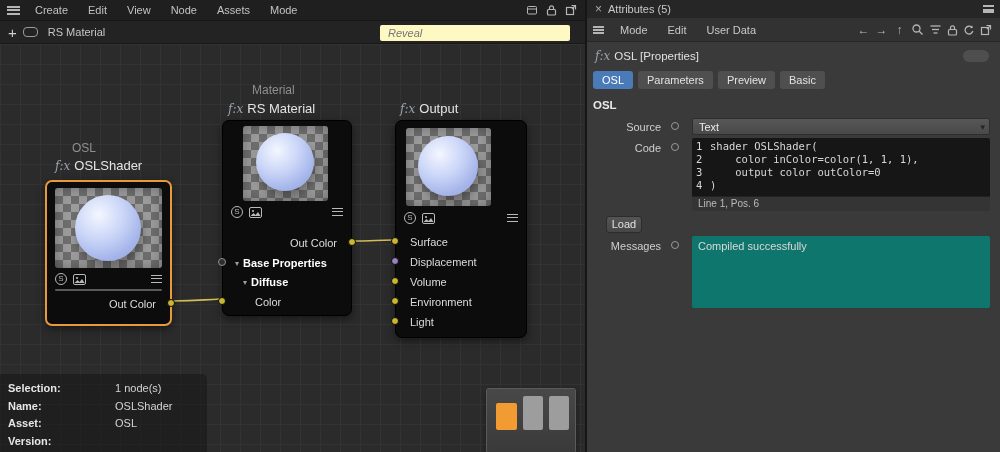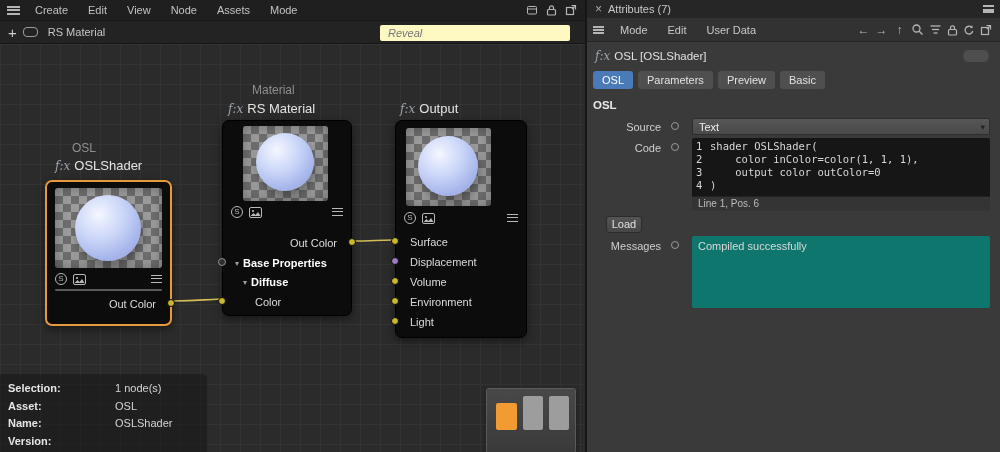--- a/index.html
+++ b/index.html
@@ -271,44 +271,44 @@
           <span class="dot" style="left: -5px; top: 5px; background: rgb(201, 183, 48);"></span>
           <span>Light</span>
         </div>
       </div>
 
       <div class="info-panel">
         <div class="info-row">
           <span class="info-label">Selection:</span><span class="info-value">1 node(s)</span>
         </div>
         <div class="info-row">
+          <span class="info-label">Name:</span><span class="info-value">OSLShader</span>
+        </div>
+        <div class="info-row">
           <span class="info-label">Asset:</span><span class="info-value">OSL</span>
-        </div>
-        <div class="info-row">
-          <span class="info-label">Name:</span><span class="info-value">OSLShader</span>
         </div>
         <div class="info-row">
           <span class="info-label">Version:</span><span class="info-value"></span>
         </div>
       </div>
 
       <div class="palette">
         <span class="swatch" style="left: 9px; top: 14px; width: 21px; height: 27px; background: rgb(242, 155, 51);"></span>
         <span class="swatch" style="left: 36px; top: 7px; width: 20px; height: 34px; background: rgb(157, 157, 157);"></span>
         <span class="swatch" style="left: 62px; top: 7px; width: 20px; height: 34px; background: rgb(157, 157, 157);"></span>
       </div>
 
     </div>
   </div>
 
   <div class="attributes">
 
     <div class="attr-header">
       <span class="close-x">×</span>
-      <span class="attr-title">Attributes (7)</span>
+      <span class="attr-title">Attributes (5)</span>
       <span class="hamburger sm" style="margin-left:auto"></span>
     </div>
 
     <div class="attr-menubar">
       <span class="hamburger sm"></span>
       <div class="menu-item">Mode</div>
       <div class="menu-item">Edit</div>
       <div class="menu-item">User Data</div>
       <div class="attr-icons">
         <span class="txt-icon">←</span>
@@ -344,21 +344,21 @@
               <rect x="1.5" y="3.5" width="7" height="7" fill="none" stroke="#b5b5b5" stroke-width="1.2"></rect>
               <path d="M6.5 1.5h4v4" fill="none" stroke="#b5b5b5" stroke-width="1.2"></path>
               <line x1="10.3" y1="1.7" x2="6.8" y2="5.2" stroke="#b5b5b5" stroke-width="1.2"></line>
             </svg>
           </span>
       </div>
     </div>
 
     <div class="obj-row">
       <span class="fx">f:x</span>
-      <span>OSL [OSLShader]</span>
+      <span>OSL [Properties]</span>
       <span class="pill"></span>
     </div>
 
     <div class="tabs">
       <span class="tab active" style="background: rgb(74, 122, 184);">OSL</span>
       <span class="tab">Parameters</span>
       <span class="tab">Preview</span>
       <span class="tab">Basic</span>
     </div>
 

